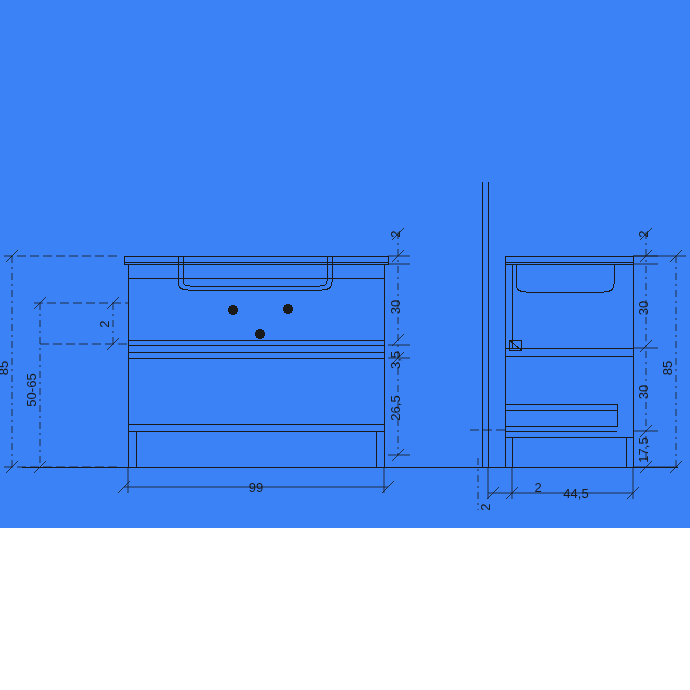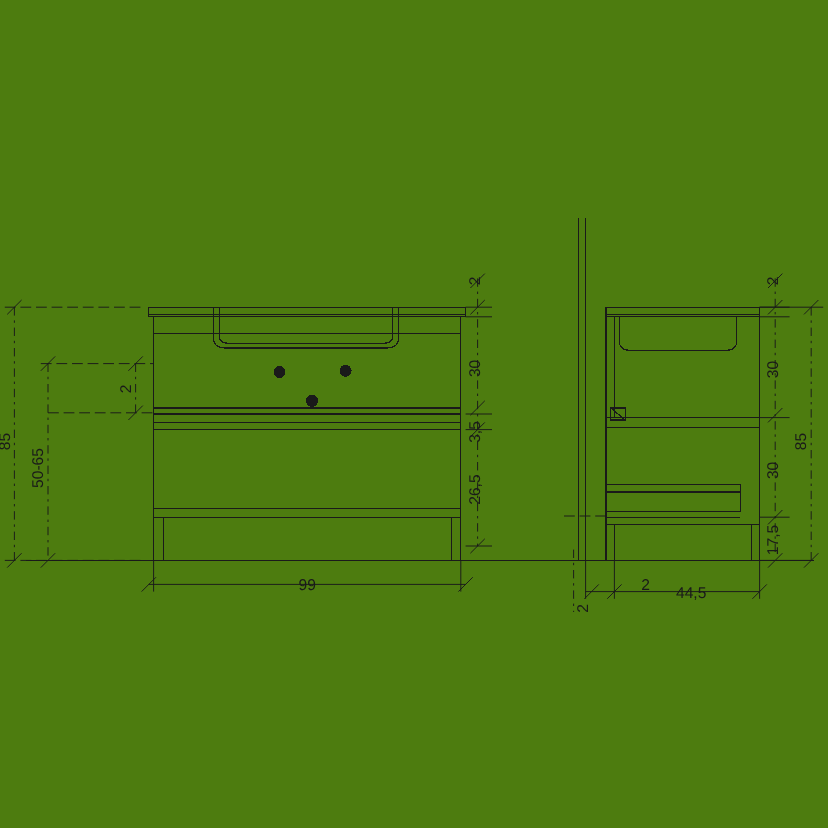--- a/index.html
+++ b/index.html
@@ -10,22 +10,22 @@
   body {
     width: 690px;
     height: 690px;
     font-family: "Liberation Sans", sans-serif;
     color: #000000;
     overflow: hidden;
   }
   #drawing-root {
     position: relative;
     width: 690px;
-    height: 690px;
-    background: #4d7c0f;
+    height: 528px;
+    background: #3b82f6;
   }
   svg.tech-drawing {
     display: block;
     width: 690px;
     height: 690px;
   }
   .dim-text {
     font-family: "Liberation Sans", sans-serif;
     font-size: 13px;
     fill: #1a1a1a;

